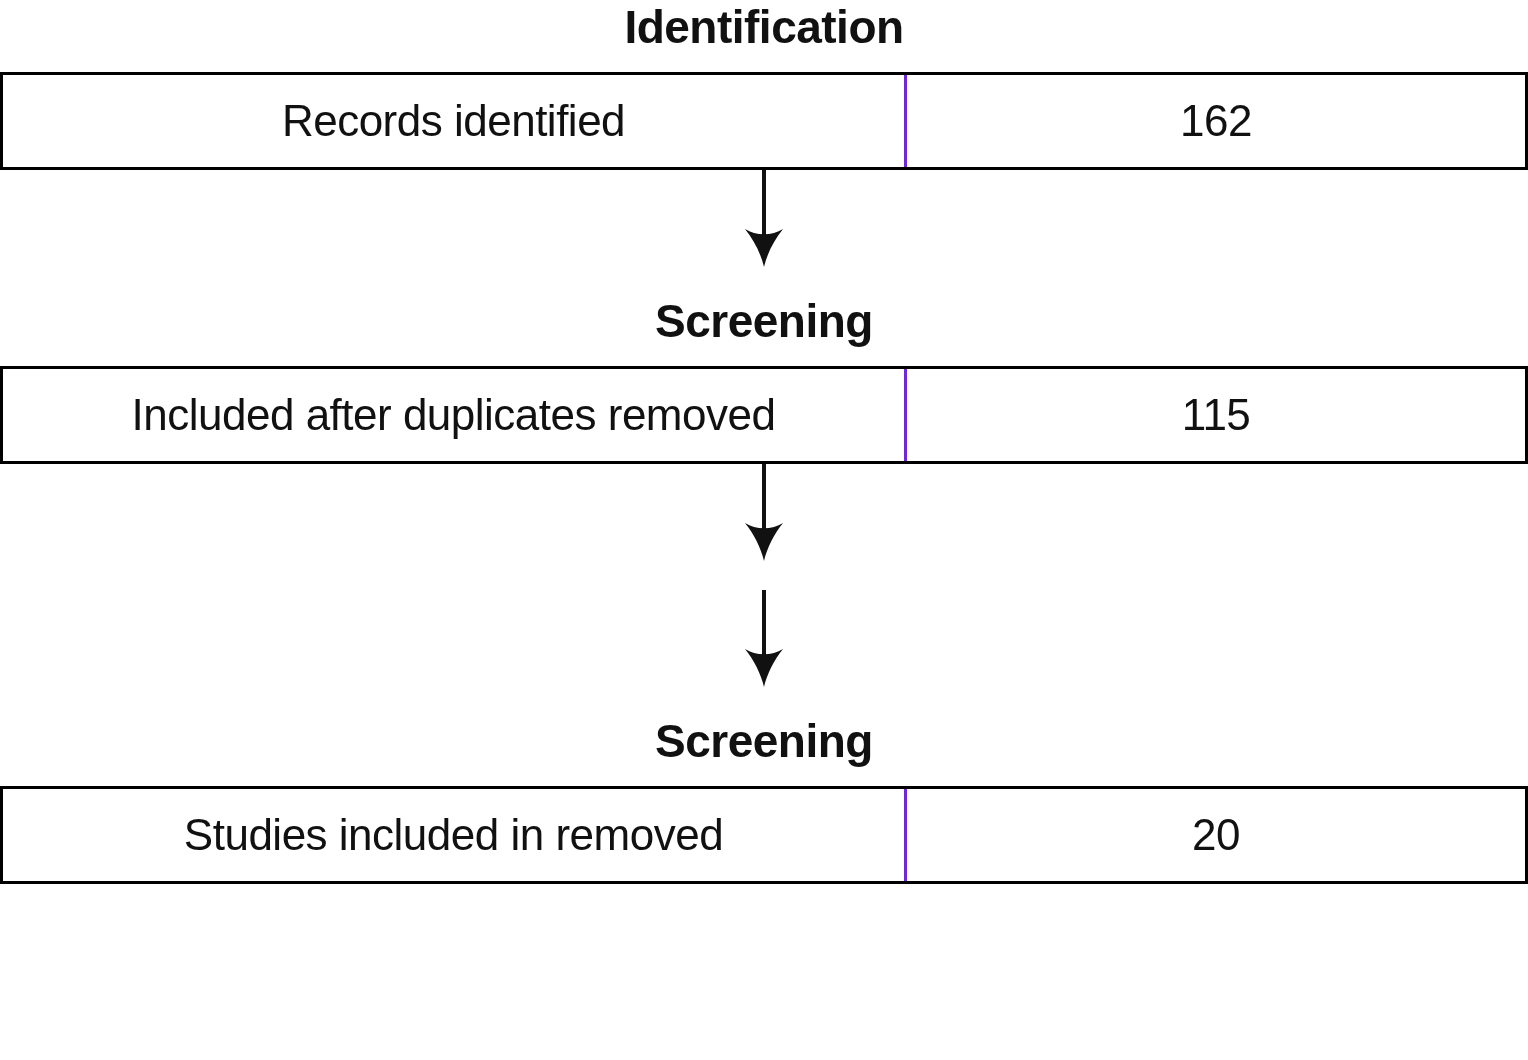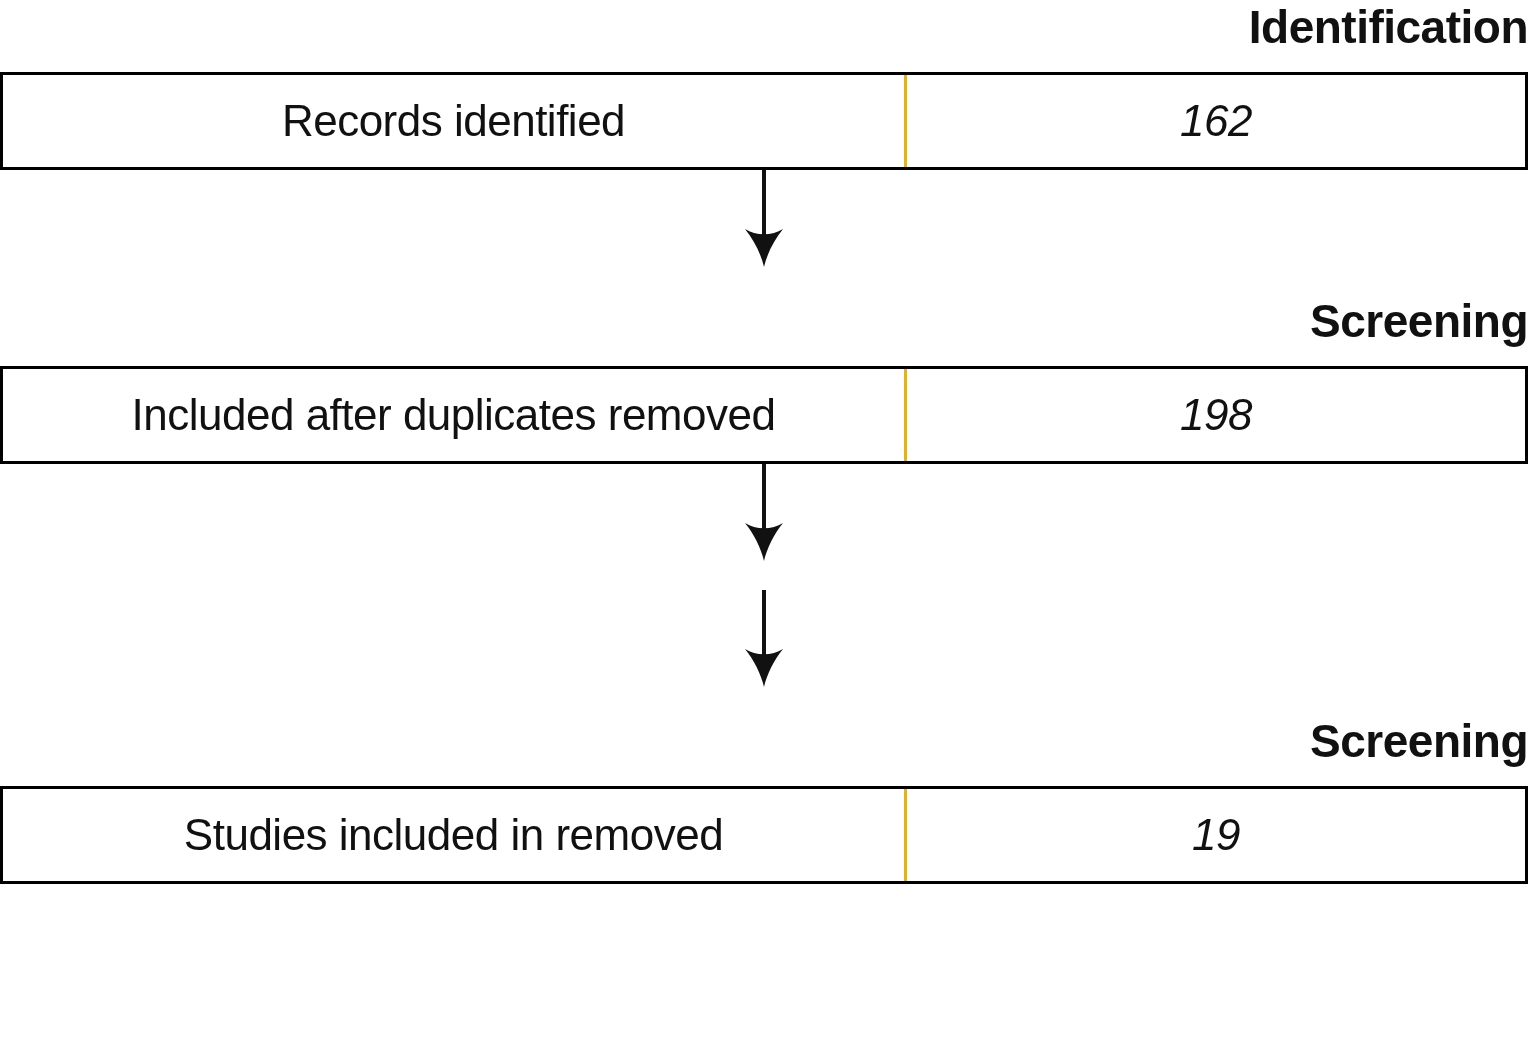--- a/index.html
+++ b/index.html
@@ -18,46 +18,45 @@
     width: 1528px;
     padding-top: 2px;
     box-sizing: border-box;
   }
   .stage-heading {
     margin: 0 0 20px 0;
     height: 50px;
     line-height: 50px;
     font-size: 46px;
     font-weight: 700;
-    text-align: right;
+    text-align: center;
     letter-spacing: -0.5px;
   }
   .row {
     display: flex;
     height: 98px;
     box-sizing: border-box;
     border: 3px solid #000000;
     background: #ffffff;
   }
   .cell {
     display: flex;
     align-items: center;
     justify-content: center;
     font-size: 44px;
     font-weight: 300;
     letter-spacing: -0.5px;
     box-sizing: border-box;
   }
   .cell.label {
     width: 904px;
-    border-right: 3px solid #eab308;
+    border-right: 3px solid #6d28d9;
   }
   .cell.count {
     flex: 1;
-    font-style: italic;
   }
   .arrow {
     height: 98px;
     margin-bottom: 28px;
     display: flex;
     justify-content: center;
     align-items: flex-start;
   }
   .arrow svg {
     display: block;
@@ -80,21 +79,21 @@
         <rect class="stroke" x="20" y="0" width="4" height="66"></rect>
         <path class="stroke" d="M22 97 C19 84 12 70 3 59 C14 66 30 66 41 59 C32 70 25 84 22 97 Z"></path>
       </svg>
     </div>
   </section>
 
   <section>
     <h2 class="stage-heading">Screening</h2>
     <div class="row">
       <div class="cell label">Included after duplicates removed</div>
-      <div class="cell count">198</div>
+      <div class="cell count">115</div>
     </div>
     <div class="arrow">
       <svg width="44" height="98" viewBox="0 0 44 98" aria-hidden="true">
         <rect class="stroke" x="20" y="0" width="4" height="66"></rect>
         <path class="stroke" d="M22 97 C19 84 12 70 3 59 C14 66 30 66 41 59 C32 70 25 84 22 97 Z"></path>
       </svg>
     </div>
   </section>
 
   <section>
@@ -103,17 +102,17 @@
         <rect class="stroke" x="20" y="0" width="4" height="66"></rect>
         <path class="stroke" d="M22 97 C19 84 12 70 3 59 C14 66 30 66 41 59 C32 70 25 84 22 97 Z"></path>
       </svg>
     </div>
   </section>
 
   <section>
     <h2 class="stage-heading">Screening</h2>
     <div class="row">
       <div class="cell label">Studies included in removed</div>
-      <div class="cell count">19</div>
+      <div class="cell count">20</div>
     </div>
   </section>
 
 </div>
 
 </body></html>

